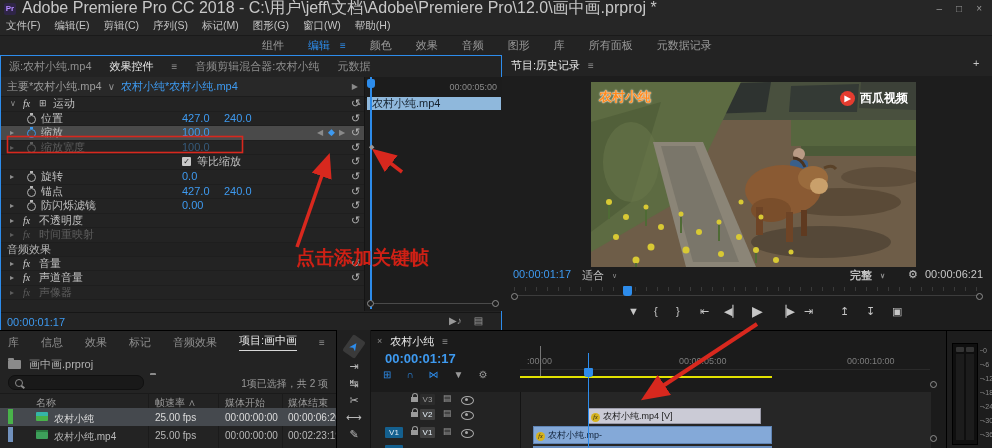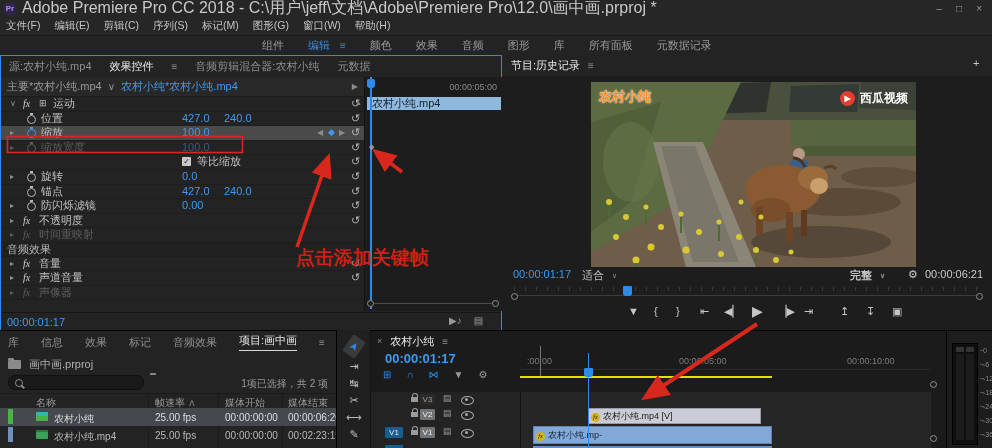--- a/index.html
+++ b/index.html
@@ -122,21 +122,21 @@
   #tl-ruler{position:absolute;left:149px;top:22px;width:410px;height:16px;color:#7d7d7d;font-size:9px;border-bottom:1px solid #2a2a2a;}
   #tl-ruler span{position:absolute;top:3px;}
   #tl-workarea{position:absolute;left:149px;top:45px;width:252px;height:2px;background:#e2e200;}
   #tl-zero{position:absolute;left:169px;top:15px;width:1px;height:31px;background:#777;}
   #tl-playline{position:absolute;left:217px;top:22px;width:1px;height:96px;background:#2d8ceb;}
   #tl-ph{position:absolute;left:213px;top:37px;width:9px;height:9px;background:#2d8ceb;border-radius:1px 1px 3px 3px;}
   .trackrow{position:absolute;left:0;width:559px;background:#232323;border-bottom:1px solid #141414;}
   .track-lane{position:absolute;left:149px;top:0;height:100%;width:410px;background:#262626;border-left:1px solid #141414;}
   .tpatch{position:absolute;left:14px;top:2px;width:18px;height:11px;background:#14608f;color:#dfe9f2;font-size:8px;text-align:center;line-height:11px;border-radius:1px;}
   .tlabel{position:absolute;left:49px;top:2px;width:15px;height:11px;font-size:8px;text-align:center;line-height:11px;color:#9a9a9a;background:#2b2b2b;border-radius:1px;}
-  .tlabel.on{background:#737373;color:#e4eef6;}
+  .tlabel.on{background:#404040;color:#e4eef6;}
   .lockp{position:absolute;left:40px;top:5px;width:7px;height:5px;background:#9a9a9a;}
   .lockp::before{content:"";position:absolute;left:1px;top:-4px;width:4px;height:3px;border:1px solid #9a9a9a;border-bottom:none;border-radius:3px 3px 0 0;}
   .synci{position:absolute;left:72px;top:1px;color:#9a9a9a;font-size:9px;}
   .eye{position:absolute;left:90px;top:4px;width:11px;height:7px;border:1px solid #a8a8a8;border-radius:50%;}
   .eye::after{content:"";position:absolute;left:3px;top:1px;width:3px;height:3px;background:#a8a8a8;border-radius:50%;}
   .clip{position:absolute;top:1px;box-sizing:border-box;font-size:9px;white-space:nowrap;overflow:hidden;}
   .fxbadge{display:inline-block;width:9px;height:9px;background:#d6b31e;color:#1c1c1c;font-size:6px;font-style:italic;text-align:center;line-height:9px;border-radius:50%;margin:0 3px 0 2px;font-family:"Liberation Serif",serif;}
   #tl-scrollbar{position:absolute;left:559px;top:22px;width:8px;height:96px;}
   
   #meter{left:946px;top:330px;width:46px;height:118px;background:#1d1d1d;border-top:1px solid #000;border-left:1px solid #000;box-sizing:border-box;}

